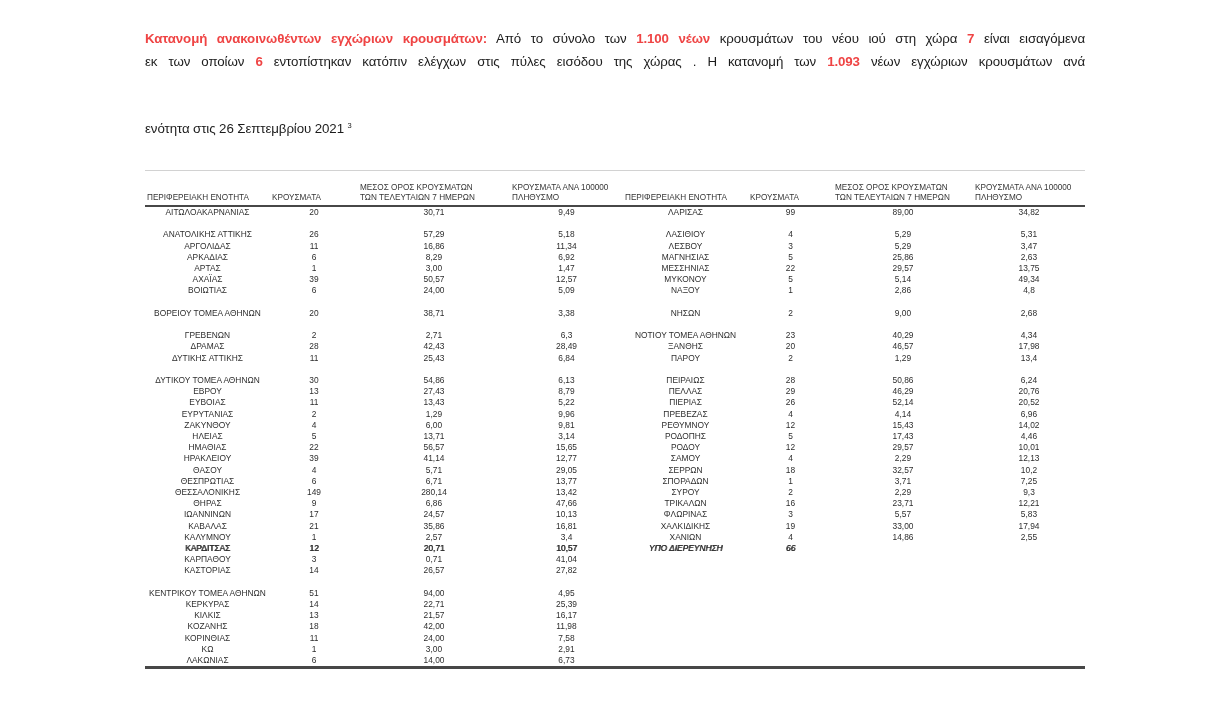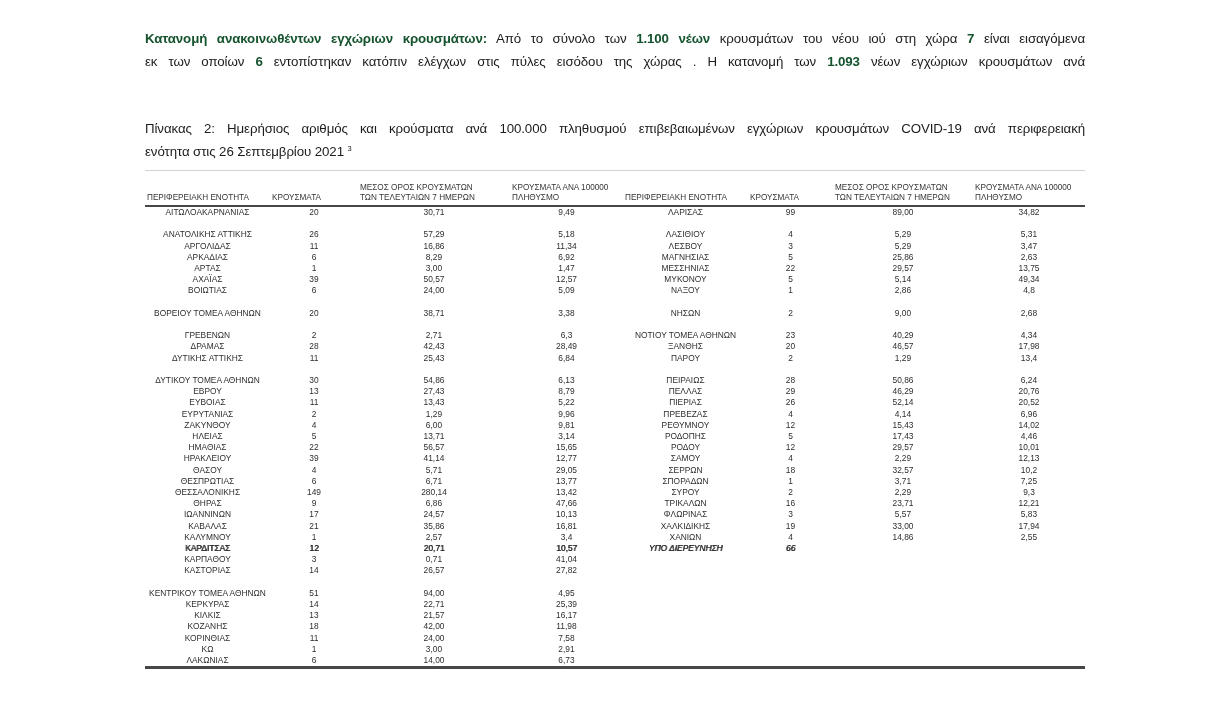--- a/index.html
+++ b/index.html
@@ -15,21 +15,21 @@
     position: absolute; left: 145px; top: 0;
     width: 940px; height: 711px;
   }
   .intro {
     position: absolute; top: 27px; left: 0; width: 940px;
     font-size: 13.3px; line-height: 23px; color: #1c1c1c;
     letter-spacing: -0.1px;
   }
   .jline { text-align: justify; text-align-last: justify; }
   .jline.last { text-align-last: left; }
-  .intro b { color: #14532d; }
+  .intro b { color: #ef4444; }
   sup { font-size: 7.5px; vertical-align: super; line-height: 0; }
   .caption {
     position: absolute; top: 117px; left: 0; width: 940px;
     font-size: 13.3px; line-height: 23px; color: #1c1c1c;
     letter-spacing: -0.1px;
   }
   table.covid-table {
     position: absolute; top: 170px; left: 0;
     width: 940px;
     border-collapse: collapse;
@@ -67,21 +67,20 @@
 <body>
 
 <div class="page">
 
   <div class="intro">
     <div class="jline"><b>Κατανομή ανακοινωθέντων εγχώριων κρουσμάτων:</b><span> Από το σύνολο των </span><b>1.100 νέων</b><span> κρουσμάτων του νέου ιού στη χώρα </span><b>7</b><span> είναι εισαγόμενα</span></div>
     <div class="jline"><span>εκ των οποίων </span><b>6</b><span> εντοπίστηκαν κατόπιν ελέγχων στις πύλες εισόδου της χώρας .  Η κατανομή των </span><b>1.093</b><span> νέων εγχώριων κρουσμάτων ανά</span></div>
   </div>
 
   <div class="caption">
-    <div class="jline"><span>Πίνακας 2:  Ημερήσιος αριθμός και κρούσματα ανά 100.000 πληθυσμού επιβεβαιωμένων εγχώριων κρουσμάτων COVID-19 ανά περιφερειακή</span></div>
     <div class="jline last"><span>ενότητα στις 26 Σεπτεμβρίου 2021 </span><sup>3</sup></div>
   </div>
 
   <table class="covid-table">
     <colgroup>
       <col style="width:125px">
         <col style="width:88px">
         <col style="width:152px">
         <col style="width:113px">
       <col style="width:125px">

